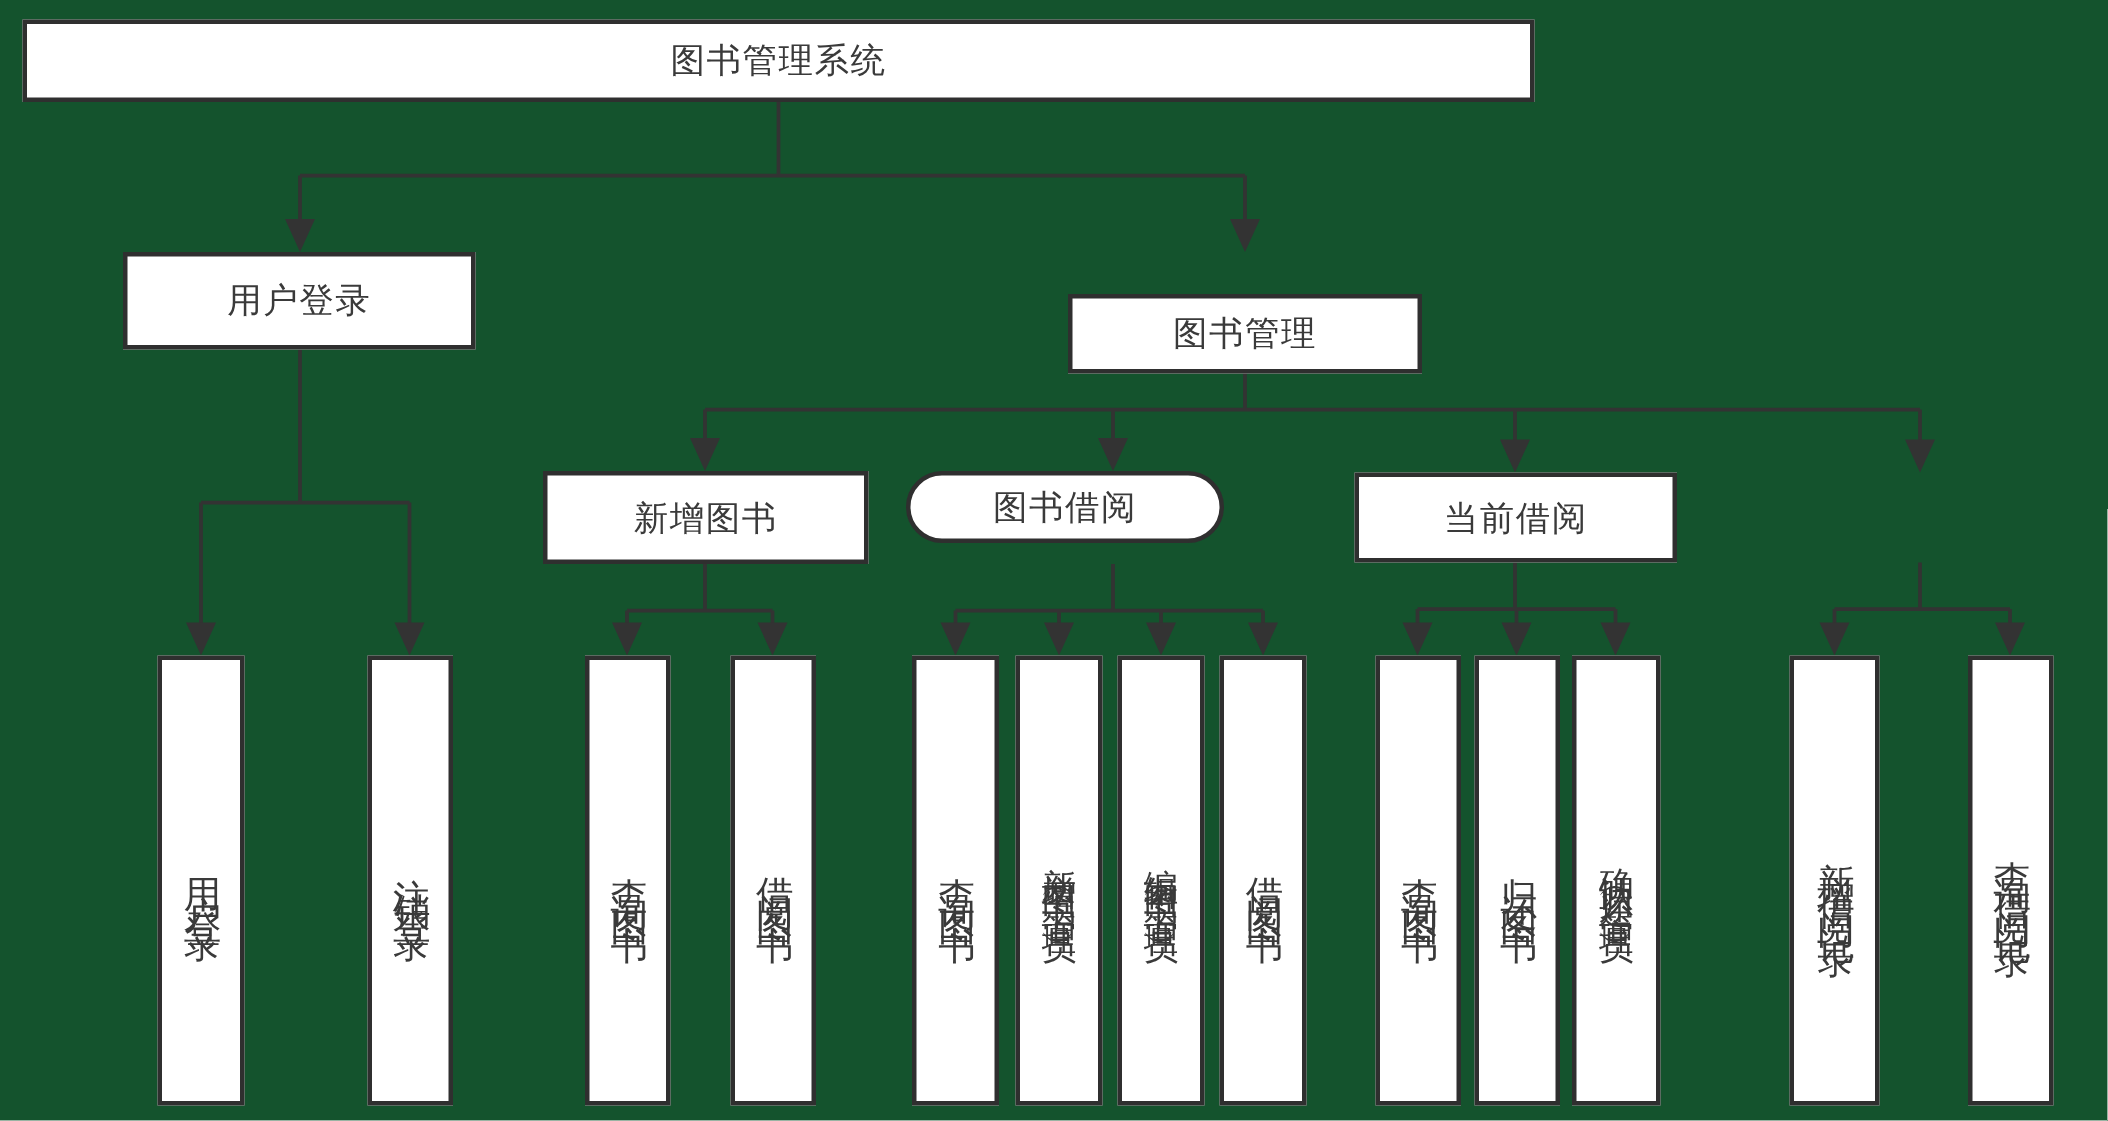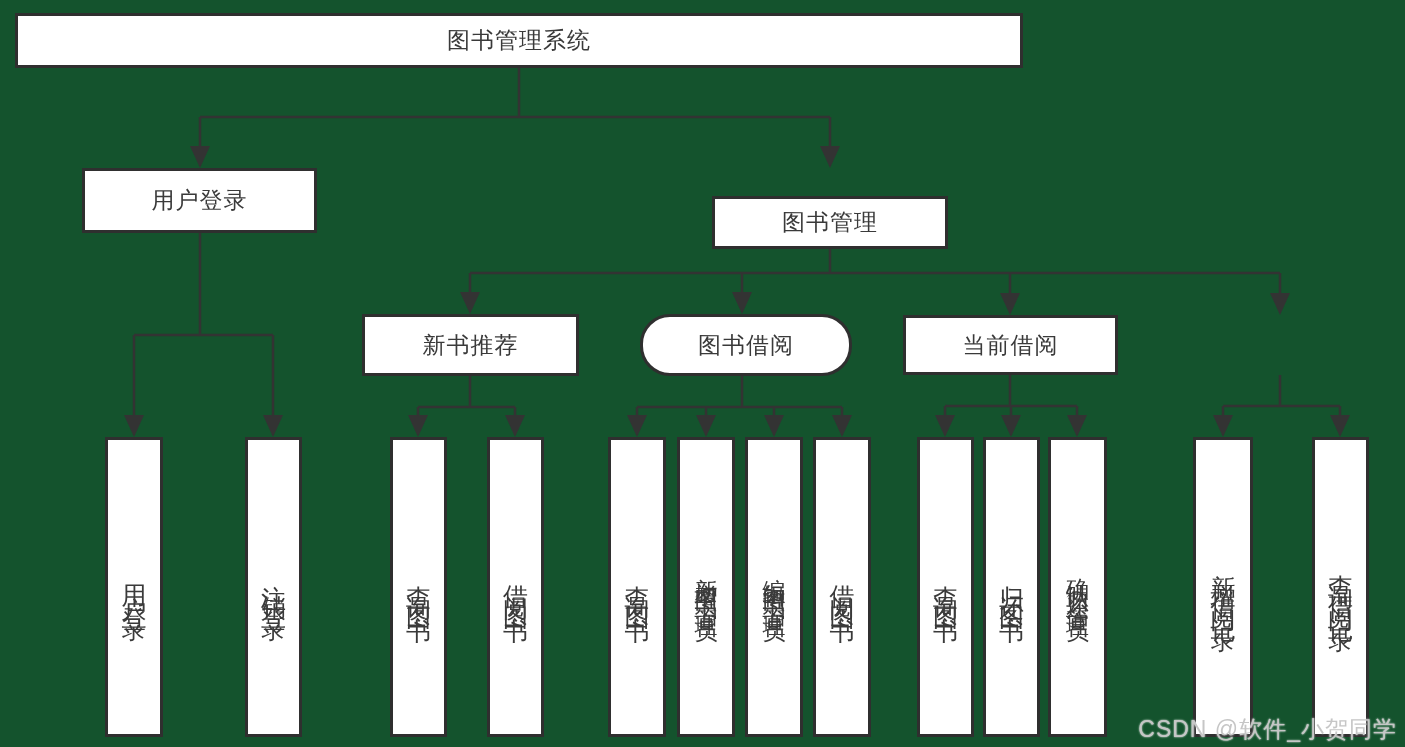--- a/index.html
+++ b/index.html
@@ -102,36 +102,35 @@
       <polygon points="1213,415 1233,415 1223,437"></polygon>
       <polygon points="1330,415 1350,415 1340,437"></polygon>
     </g>
   </svg>
 
   <div class="node h-node" style="left:15px;top:13px;width:1008px;height:55px;">图书管理系统</div>
 
   <div class="node h-node" style="left:82px;top:168px;width:235px;height:65px;">用户登录</div>
   <div class="node h-node" style="left:712px;top:156px;width:236px;height:53px;margin-top:40px;">图书管理</div>
 
-  <div class="node h-node" style="left:362px;top:314px;width:217px;height:62px;">新书推荐</div>
-  <div class="node h-node" style="left:640px;top:314px;width:212px;height:62px;border-radius:30px;">图书借阅</div>
+  <div class="node h-node" style="left:362px;top:314px;width:217px;height:62px;">新增图书</div>
+  <div class="node h-node" style="left:604px;top:314px;width:212px;height:48px;border-radius:30px;">图书借阅</div>
   <div class="node h-node" style="left:903px;top:315px;width:215px;height:60px;font-family:Liberation Mono, monospace;">当前借阅</div>
 
   <div class="node leaf" style="left:105px;top:437px;width:58px;height:300px;">用户登录</div>
   <div class="node leaf" style="left:245px;top:437px;width:57px;height:300px;">注销登录</div>
 
   <div class="node leaf" style="left:390px;top:437px;width:57px;height:300px;">查询图书</div>
   <div class="node leaf" style="left:487px;top:437px;width:57px;height:300px;">借阅图书</div>
 
   <div class="node leaf" style="left:608px;top:437px;width:58px;height:300px;">查询图书</div>
   <div class="node leaf leaf-long" style="left:677px;top:437px;width:58px;height:300px;">新增图书（管理员）</div>
   <div class="node leaf leaf-long" style="left:745px;top:437px;width:58px;height:300px;">编辑图书（管理员）</div>
   <div class="node leaf" style="left:813px;top:437px;width:58px;height:300px;">借阅图书</div>
 
   <div class="node leaf" style="left:917px;top:437px;width:57px;height:300px;">查询图书</div>
   <div class="node leaf" style="left:983px;top:437px;width:57px;height:300px;">归还图书</div>
   <div class="node leaf leaf-long" style="left:1048px;top:437px;width:59px;height:300px;">确认归还（管理员）</div>
 
   <div class="node leaf" style="left:1193px;top:437px;width:60px;height:300px;">新增借阅记录</div>
   <div class="node leaf" style="left:1312px;top:437px;width:57px;height:300px;">查询借阅记录</div>
 
-  <div id="watermark">CSDN @软件_小贺同学</div>
 </div>
 
 </body></html>

